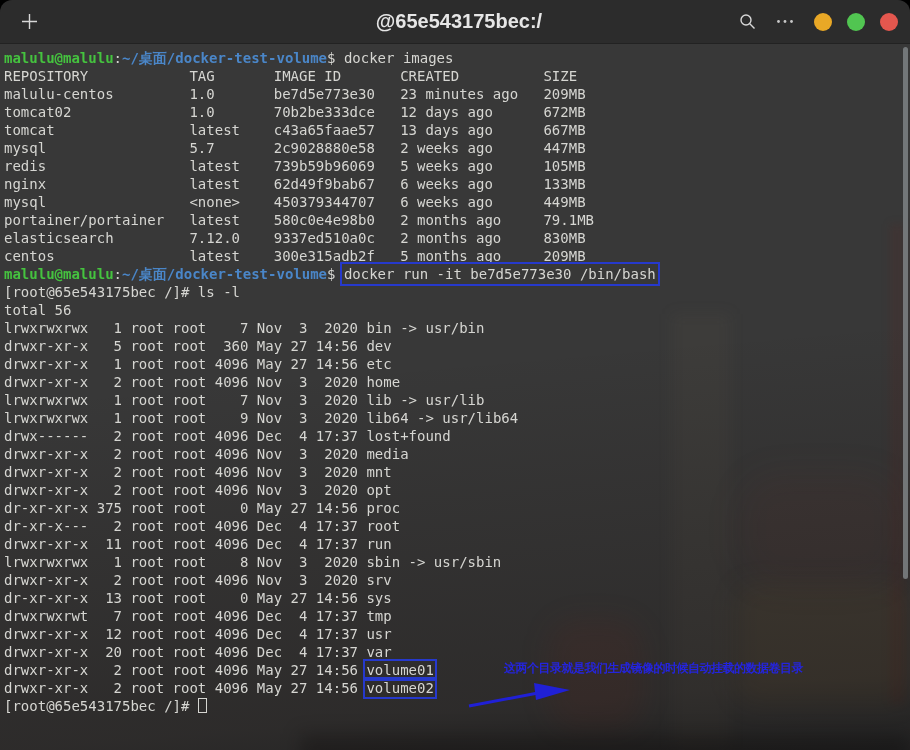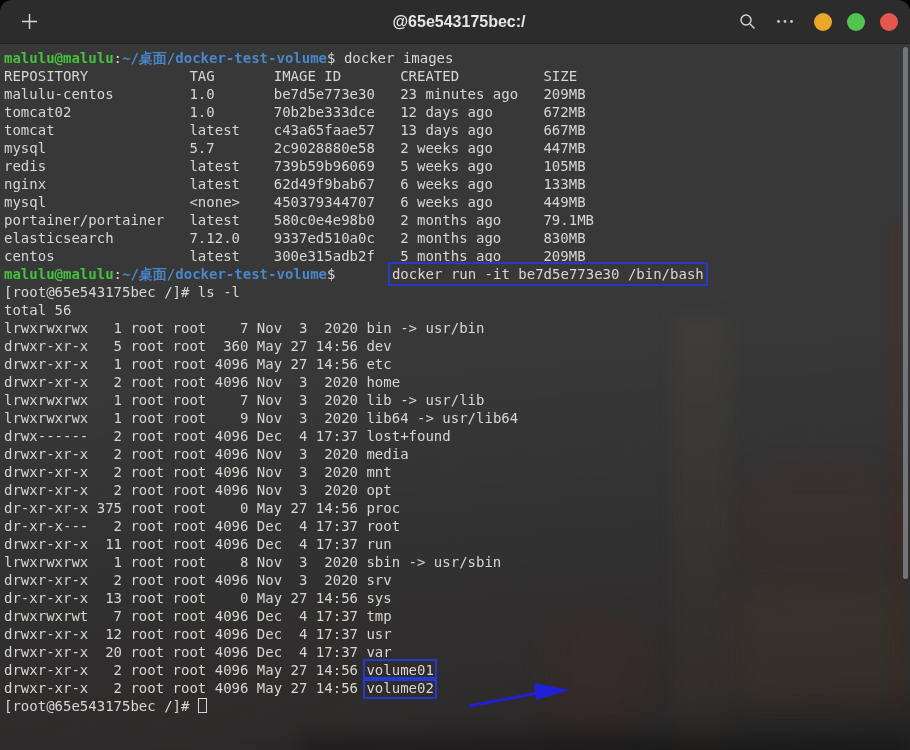--- a/index.html
+++ b/index.html
@@ -18,21 +18,21 @@
     position:relative;
     border-bottom:1px solid #222;
   }
   .newtab {
     width:30px; height:30px; margin-left:14px;
     display:flex; align-items:center; justify-content:center;
     color:#d8d8d8; border-radius:5px; cursor:pointer;
   }
   .title {
     position:absolute; left:8px; right:0; text-align:center;
-    color:#e6e6e6; font-size:16px; font-weight:bold; pointer-events:none;
+    color:#e6e6e6; font-size:20px; font-weight:bold; pointer-events:none;
   }
   .tb-right { margin-left:auto; display:flex; align-items:center; gap:10px; padding-right:12px; z-index:2; }
   .tb-icon { width:28px; height:28px; display:flex; align-items:center; justify-content:center; color:#d8d8d8; }
   .wbtn { width:18px; height:18px; border-radius:50%; margin-left:5px; cursor:pointer; }
   
   .screen {
     position:relative; width:910px; height:706px;
     background:#383838; overflow:hidden;
   }
   .wall { position:absolute; inset:0; pointer-events:none; }
@@ -58,21 +58,21 @@
   #term {
     position:absolute; left:0; top:0; width:906px;
     padding:5px 0 0 4px;
     font-family:"DejaVu Sans Mono", monospace;
     font-size:14px; line-height:18px;
     color:#d6d6d2; white-space:pre;
   }
   #term .row { height:18px; }
   .green { color:#45c33f; font-weight:bold; }
   .blue  { color:#4a86c8; font-weight:bold; }
-  .boxed-cmd { outline:2px solid #2639cc; outline-offset:2px;margin-left:48px; }
+  .boxed-cmd { outline:2px solid #2639cc; outline-offset:2px; }
   .boxed-dir { outline:2px solid #2639cc; outline-offset:1px; }
   .cursor {
     display:inline-block; width:9px; height:15px;
     border:1.5px solid #d6d6d2; vertical-align:-2px;
   }
   .annotation {
     position:absolute; left:504px; top:616px;
     font-size:12px; font-weight:bold; color:#2424dd;
     letter-spacing:-0.5px; white-space:nowrap;
   }
@@ -116,20 +116,21 @@
       <div class="treasure"></div>
       <div class="redglow1"></div>
       <div class="redglow2"></div>
       <div class="rightstrip"></div>
       <div class="ground"></div>
       <div class="shade"></div>
     </div>
 
     <pre id="term"><div class="row"><span class="green">malulu@malulu</span><span>:</span><span class="blue">~/桌面/docker-test-volume</span><span>$ </span><span>docker images</span></div><div class="row"><span>REPOSITORY            TAG       IMAGE ID       CREATED          SIZE</span></div><div class="row"><span>malulu-centos         1.0       be7d5e773e30   23 minutes ago   209MB</span></div><div class="row"><span>tomcat02              1.0       70b2be333dce   12 days ago      672MB</span></div><div class="row"><span>tomcat                latest    c43a65faae57   13 days ago      667MB</span></div><div class="row"><span>mysql                 5.7       2c9028880e58   2 weeks ago      447MB</span></div><div class="row"><span>redis                 latest    739b59b96069   5 weeks ago      105MB</span></div><div class="row"><span>nginx                 latest    62d49f9bab67   6 weeks ago      133MB</span></div><div class="row"><span>mysql                 &lt;none&gt;    450379344707   6 weeks ago      449MB</span></div><div class="row"><span>portainer/portainer   latest    580c0e4e98b0   2 months ago     79.1MB</span></div><div class="row"><span>elasticsearch         7.12.0    9337ed510a0c   2 months ago     830MB</span></div><div class="row"><span>centos                latest    300e315adb2f   5 months ago     209MB</span></div><div class="row"><span class="green">malulu@malulu</span><span>:</span><span class="blue">~/桌面/docker-test-volume</span><span>$ </span><span class="boxed-cmd">docker run -it be7d5e773e30 /bin/bash</span></div><div class="row"><span>[root@65e543175bec /]# ls -l</span></div><div class="row"><span>total 56</span></div><div class="row"><span>lrwxrwxrwx   1 root root    7 Nov  3  2020 </span><span>bin</span><span> -&gt; usr/bin</span></div><div class="row"><span>drwxr-xr-x   5 root root  360 May 27 14:56 </span><span>dev</span></div><div class="row"><span>drwxr-xr-x   1 root root 4096 May 27 14:56 </span><span>etc</span></div><div class="row"><span>drwxr-xr-x   2 root root 4096 Nov  3  2020 </span><span>home</span></div><div class="row"><span>lrwxrwxrwx   1 root root    7 Nov  3  2020 </span><span>lib</span><span> -&gt; usr/lib</span></div><div class="row"><span>lrwxrwxrwx   1 root root    9 Nov  3  2020 </span><span>lib64</span><span> -&gt; usr/lib64</span></div><div class="row"><span>drwx------   2 root root 4096 Dec  4 17:37 </span><span>lost+found</span></div><div class="row"><span>drwxr-xr-x   2 root root 4096 Nov  3  2020 </span><span>media</span></div><div class="row"><span>drwxr-xr-x   2 root root 4096 Nov  3  2020 </span><span>mnt</span></div><div class="row"><span>drwxr-xr-x   2 root root 4096 Nov  3  2020 </span><span>opt</span></div><div class="row"><span>dr-xr-xr-x 375 root root    0 May 27 14:56 </span><span>proc</span></div><div class="row"><span>dr-xr-x---   2 root root 4096 Dec  4 17:37 </span><span>root</span></div><div class="row"><span>drwxr-xr-x  11 root root 4096 Dec  4 17:37 </span><span>run</span></div><div class="row"><span>lrwxrwxrwx   1 root root    8 Nov  3  2020 </span><span>sbin</span><span> -&gt; usr/sbin</span></div><div class="row"><span>drwxr-xr-x   2 root root 4096 Nov  3  2020 </span><span>srv</span></div><div class="row"><span>dr-xr-xr-x  13 root root    0 May 27 14:56 </span><span>sys</span></div><div class="row"><span>drwxrwxrwt   7 root root 4096 Dec  4 17:37 </span><span>tmp</span></div><div class="row"><span>drwxr-xr-x  12 root root 4096 Dec  4 17:37 </span><span>usr</span></div><div class="row"><span>drwxr-xr-x  20 root root 4096 Dec  4 17:37 </span><span>var</span></div><div class="row"><span>drwxr-xr-x   2 root root 4096 May 27 14:56 </span><span class="boxed-dir">volume01</span></div><div class="row"><span>drwxr-xr-x   2 root root 4096 May 27 14:56 </span><span class="boxed-dir">volume02</span></div><div class="row"><span>[root@65e543175bec /]# </span><span class="cursor"></span></div></pre>
 
+    <div class="annotation">这两个目录就是我们生成镜像的时候自动挂载的数据卷目录</div>
 
     <svg class="arrow-svg" width="115" height="34" viewBox="0 0 115 34">
       <path d="M3 30 L72 17" stroke="#2020d6" stroke-width="3" fill="none"></path>
       <polygon points="68,7 104,14 70,24" fill="#2020d6"></polygon>
     </svg>
 
     <div class="scrollbar"></div>
   </div>
 </div>
 

